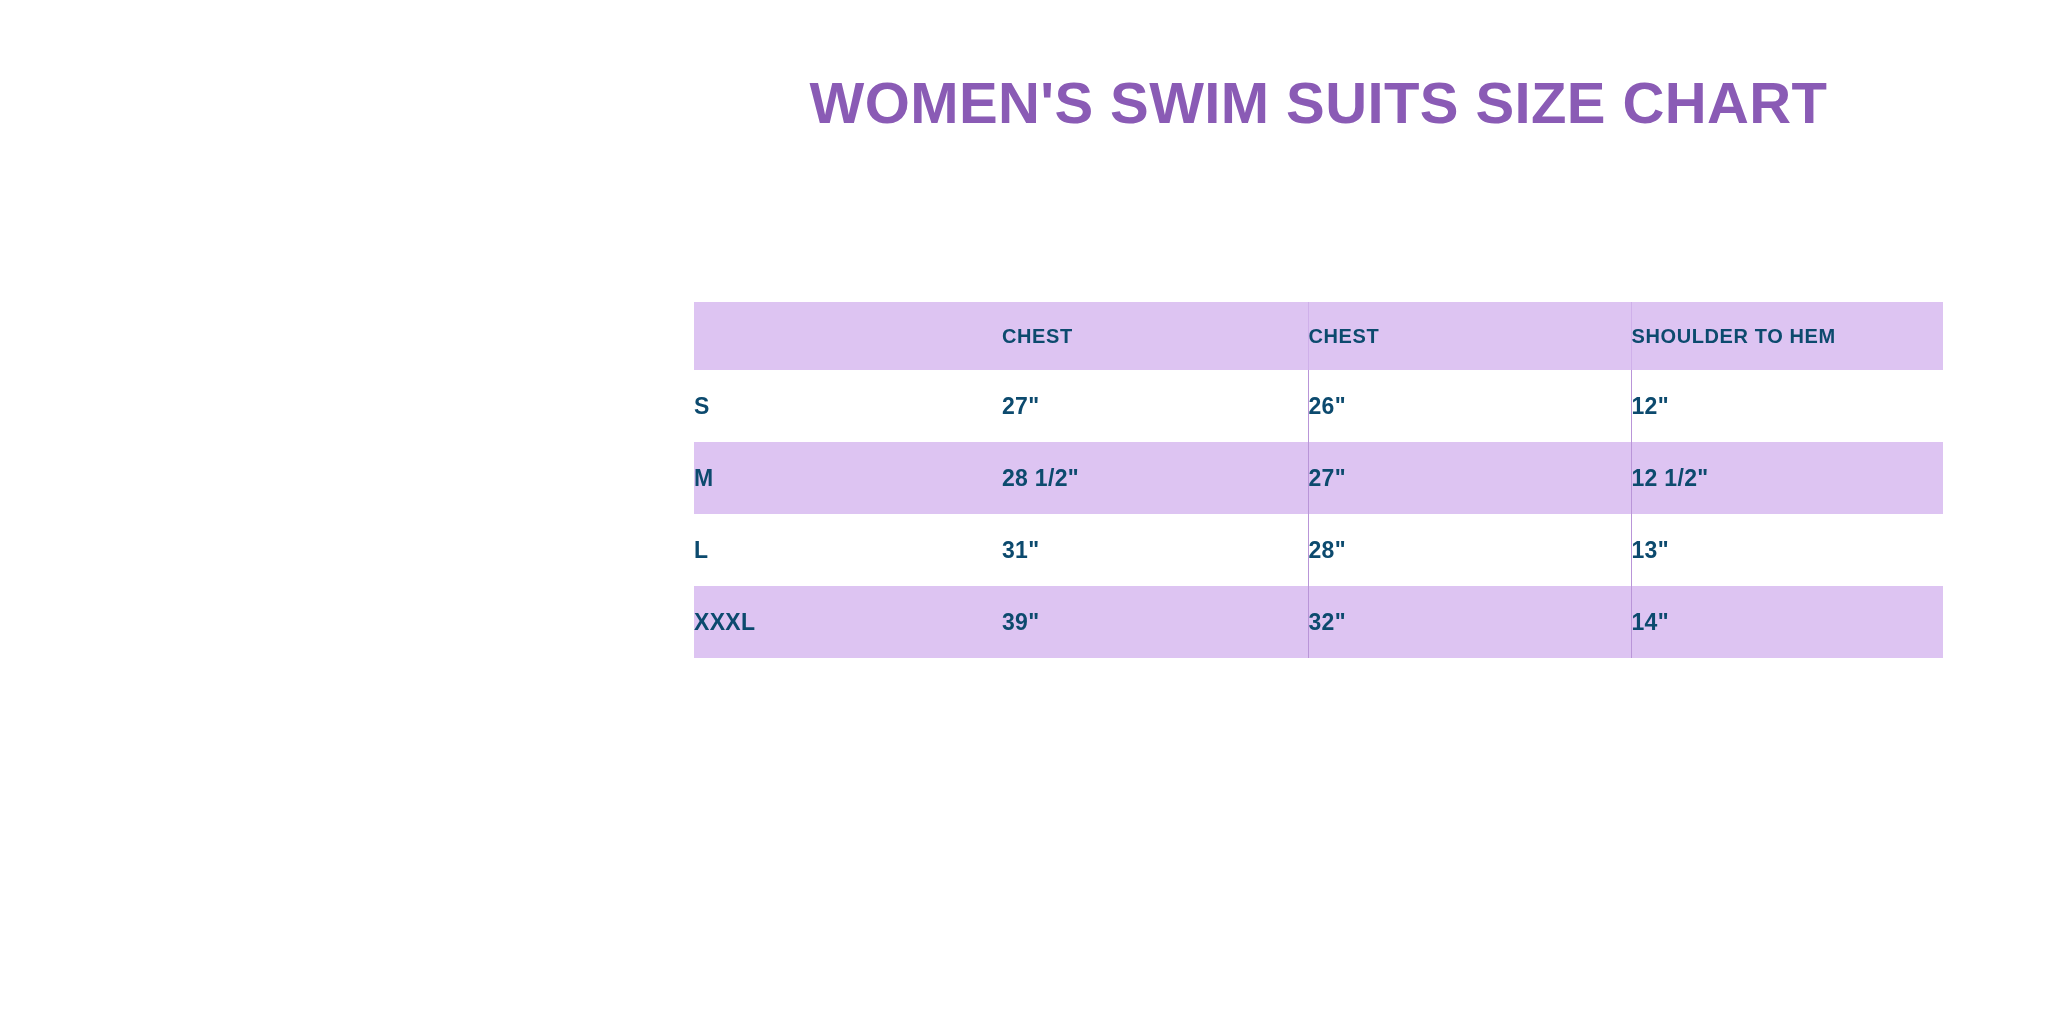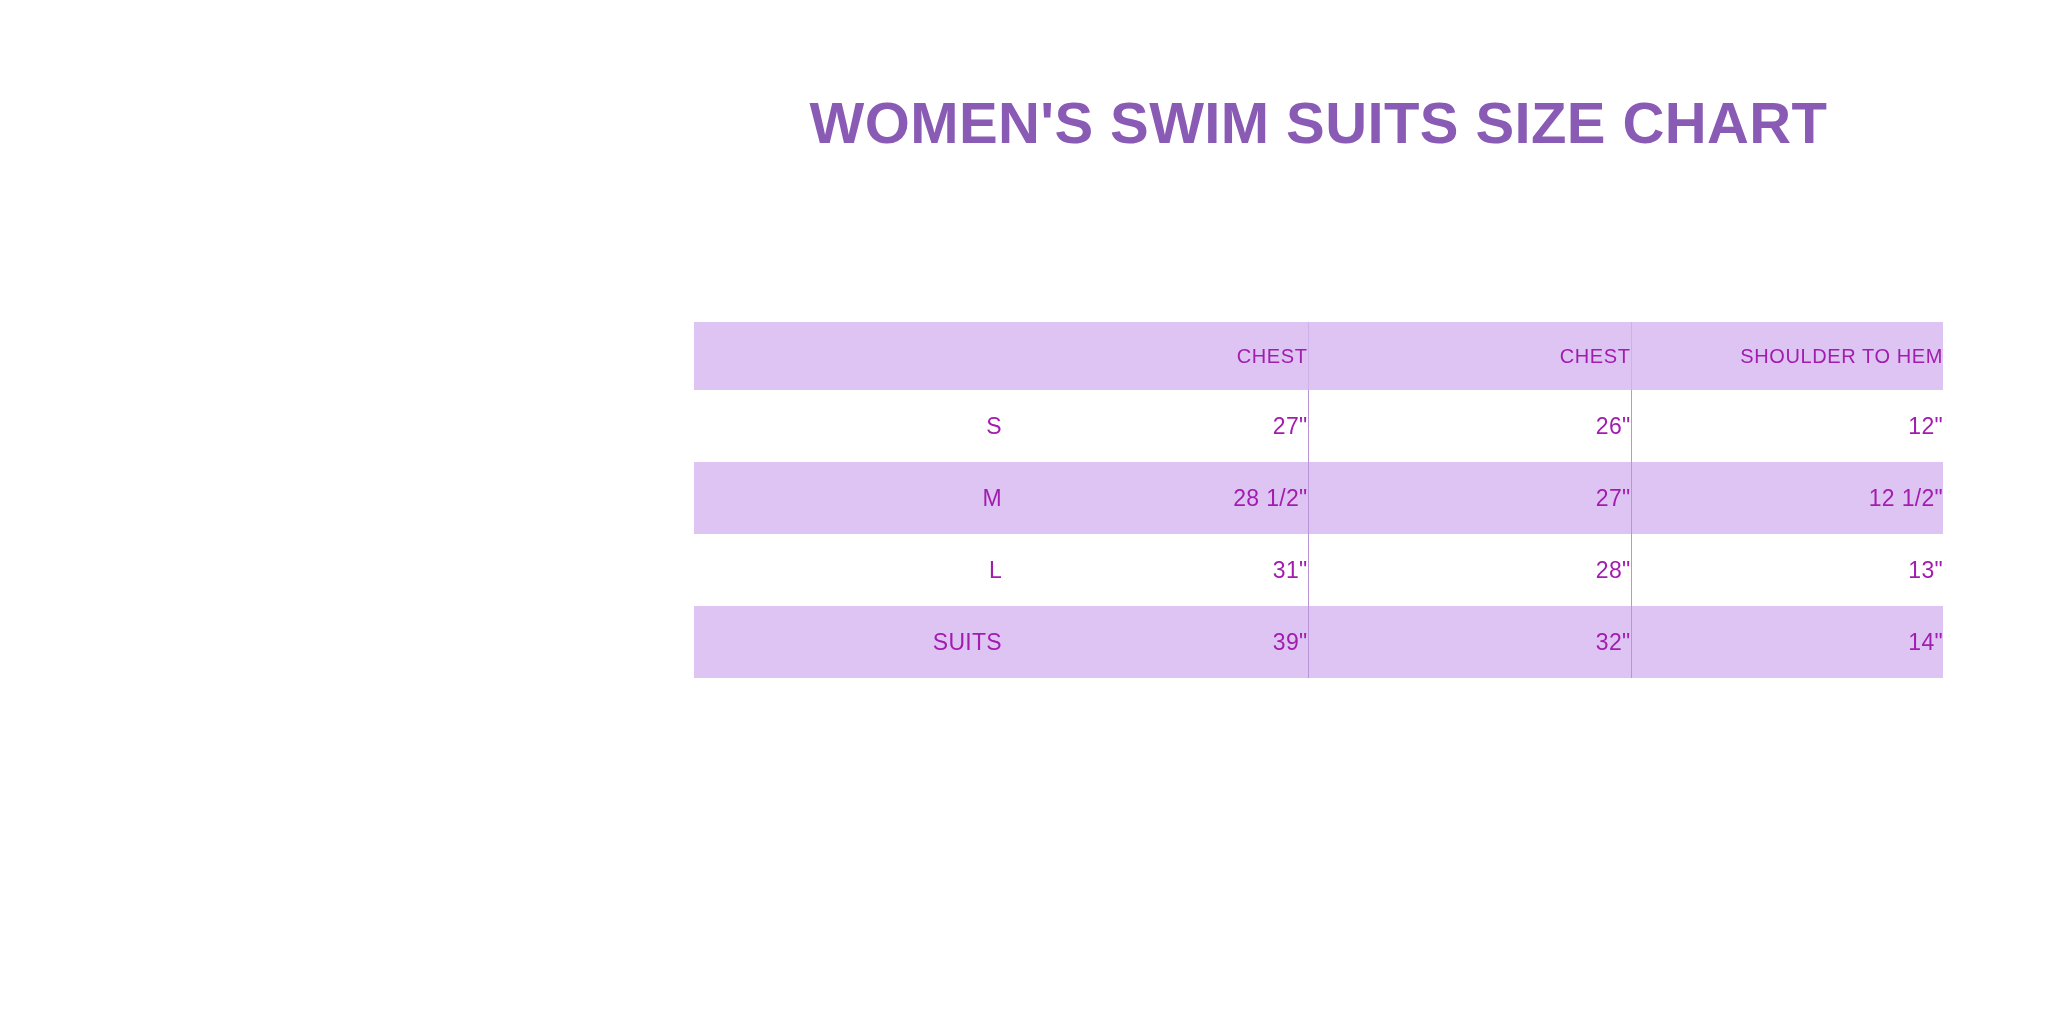--- a/index.html
+++ b/index.html
@@ -12,21 +12,20 @@
     background: #ffffff;
     font-family: "Liberation Sans", sans-serif;
     overflow: hidden;
     position: relative;
   }
 
   .page {
     position: absolute;
     inset: 0;
     background: #ffffff;
-    margin-top: 20px;
   }
 
   
   .chart-title {
     position: absolute;
     left: 694px;
     top: 73px;
     width: 1249px;
     text-align: center;
     font-size: 58px;
@@ -49,24 +48,24 @@
 
   .size-table col.c-size  { width: 308px; }
   .size-table col.c-chest { width: 306px; }
   .size-table col.c-waist { width: 323px; }
   .size-table col.c-hem   { width: 312px; }
 
   .size-table th,
   .size-table td {
     height: 72px;
     padding: 0;
-    text-align: right;
+    text-align: left;
     vertical-align: middle;
-    color: #a21caf;
-    font-weight: 400;
+    color: #0c4a6e;
+    font-weight: 700;
     border-right: 1px solid #b995d8;
   }
 
   .size-table th:last-child,
   .size-table td:last-child {
     border-right: none;
   }
 
   .size-table th:first-child,
   .size-table td:first-child {
@@ -138,21 +137,21 @@
       <tr class="row-plain">
         <td>L</td>
         <td>31"</td>
         <td>28"</td>
         <td>13"</td>
       </tr>
 
 
 
       <tr class="row-shaded">
-        <td>SUITS</td>
+        <td>XXXL</td>
         <td>39"</td>
         <td>32"</td>
         <td>14"</td>
       </tr>
 
     </tbody>
   </table>
 
 </div>
 

